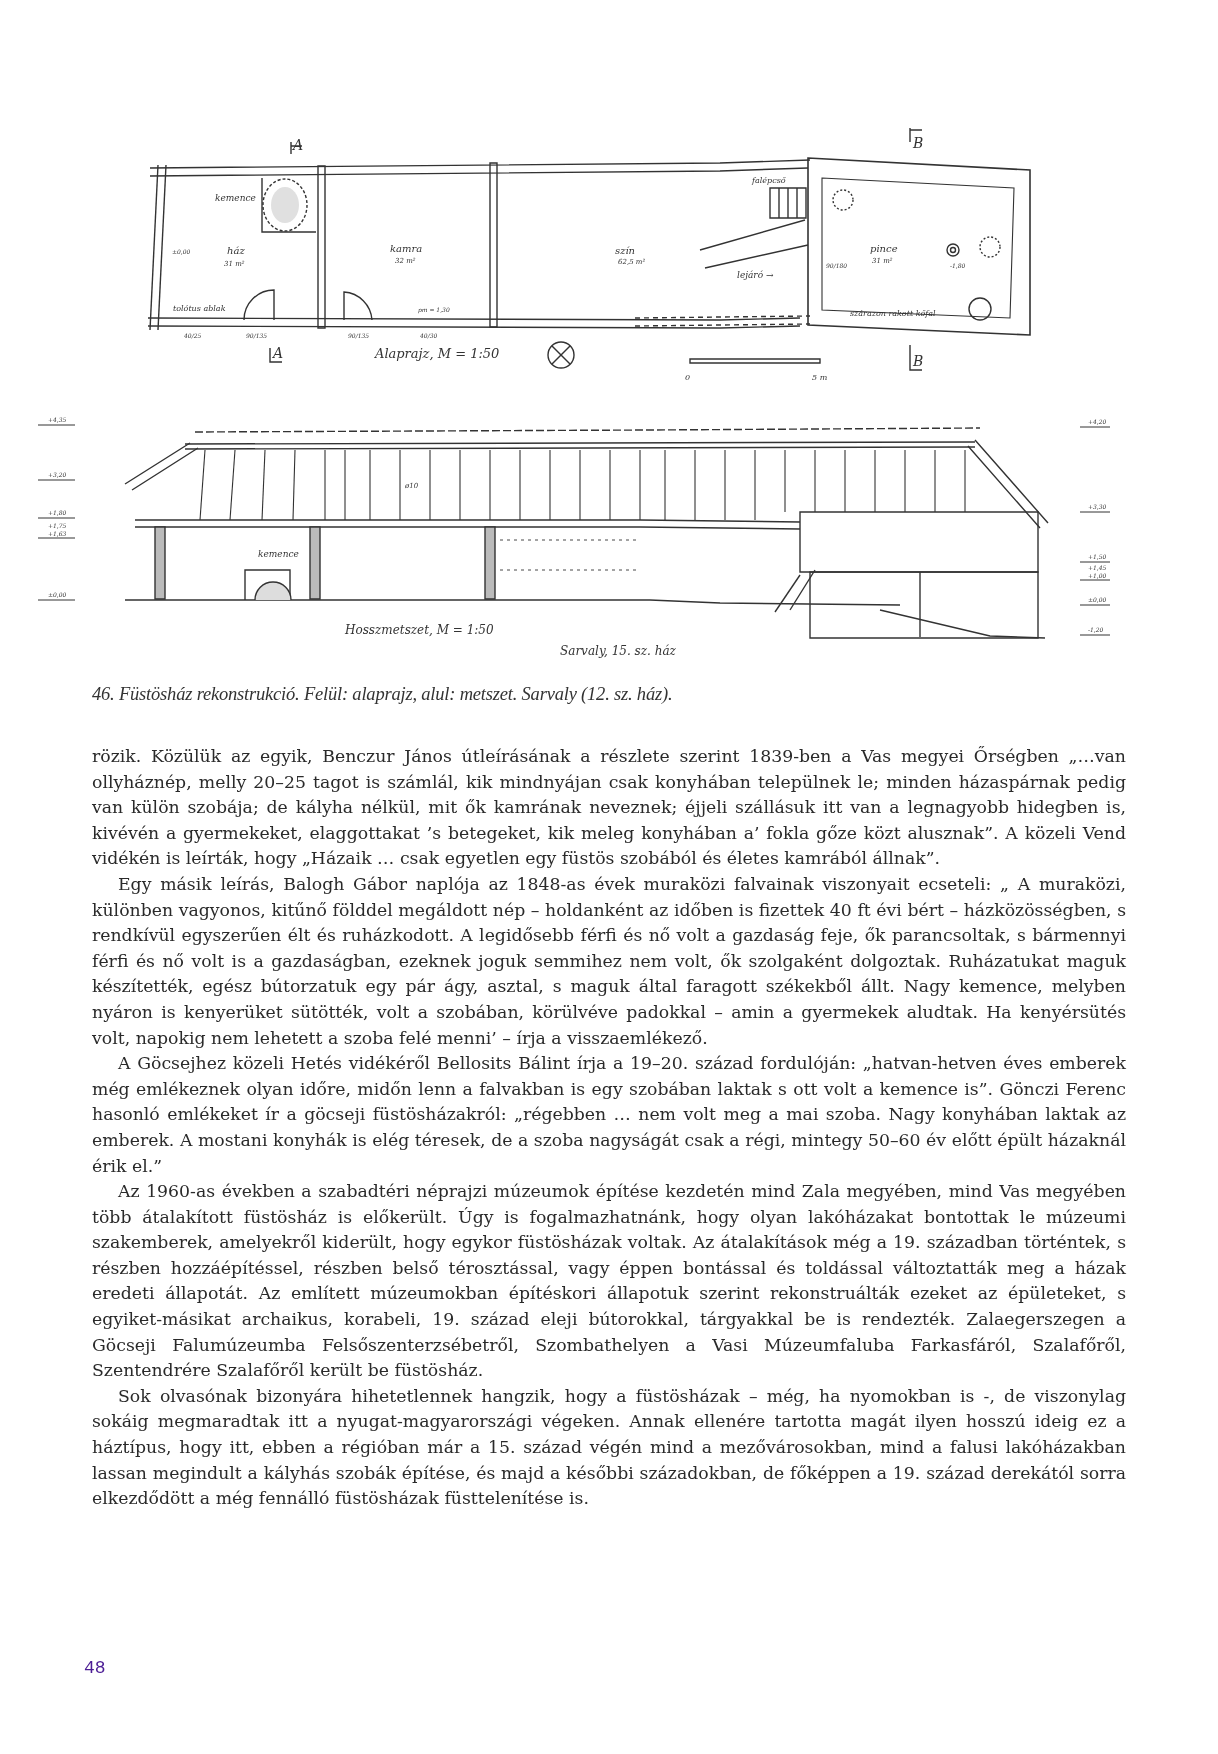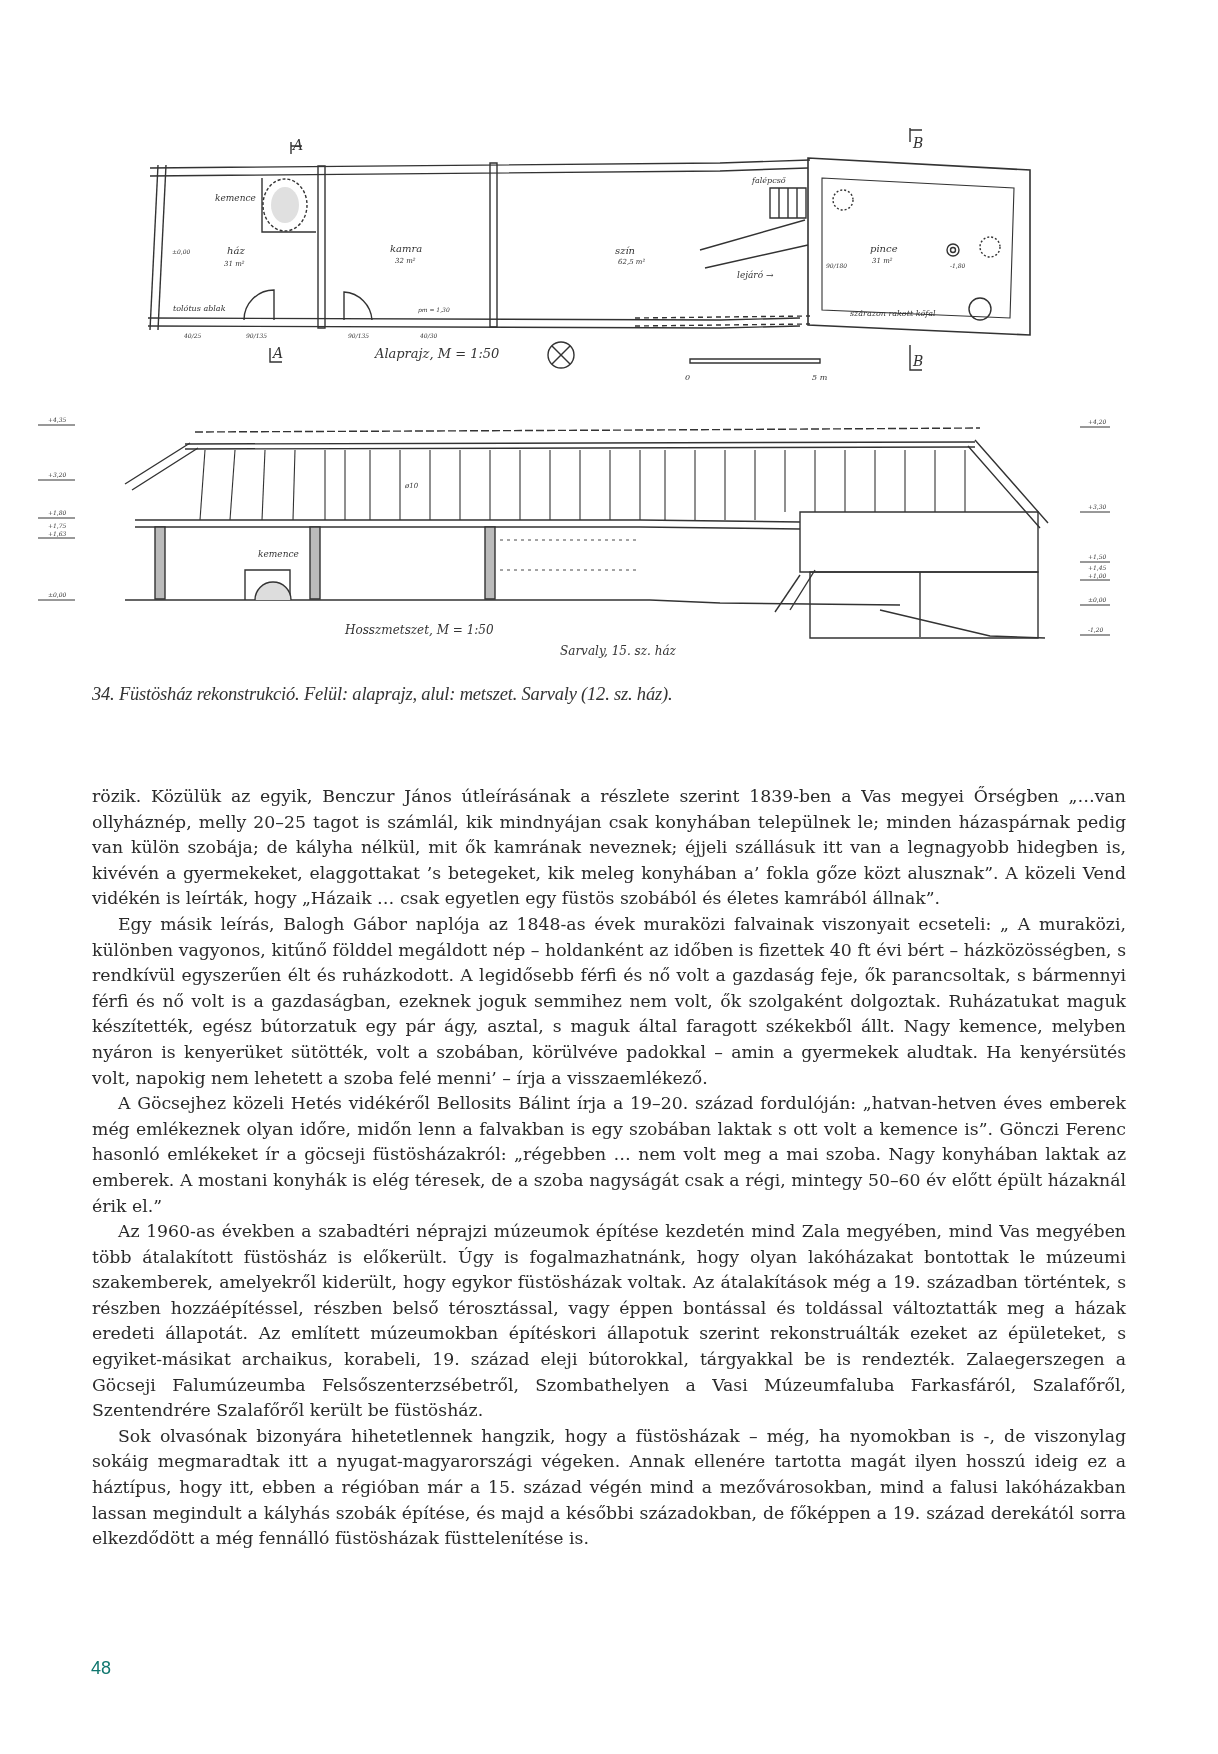--- a/index.html
+++ b/index.html
@@ -1,23 +1,23 @@
 <!DOCTYPE html>
 <html><head>
 <meta charset="utf-8">
 <style>
   html, body { margin: 0; padding: 0; background: #ffffff; }
   body { width: 1218px; height: 1754px; position: relative; overflow: hidden; color: #222; }
   .drawing { position: absolute; left: 0; top: 0; width: 1218px; height: 680px; }
   .hand { font-family: "DejaVu Serif", serif; font-style: italic; fill: #333; }
   .caption { position: absolute; left: 92px; top: 684px; font-family: "Liberation Serif", serif; font-style: italic; font-size: 18.5px; color: #333; letter-spacing: -0.2px; }
-  .body-text { position: absolute; left: 92px; top: 744px; width: 1034px; font-family: "DejaVu Serif", serif; font-size: 17.3px; line-height: 25.6px; color: #2a2a2a; text-align: justify; margin-top: 40px; }
+  .body-text { position: absolute; left: 92px; top: 744px; width: 1034px; font-family: "DejaVu Serif", serif; font-size: 17.3px; line-height: 25.6px; color: #2a2a2a; text-align: justify; }
   .body-text p { margin: 0; text-indent: 26px; hyphens: manual; }
   .body-text p.first { text-indent: 0; }
-  .page-number { position: absolute; left: 91px; top: 1658px; font-family: Liberation Sans, sans-serif; font-size: 18px; color: #0f766e; }
+  .page-number { position: absolute; left: 84px; top: 1658px; font-family: Liberation Mono, monospace; font-size: 18px; color: #4c1d95; }
   svg line, svg path, svg rect, svg polyline, svg circle, svg ellipse { vector-effect: non-scaling-stroke; }
 </style>
 </head>
 <body>
 
 <svg class="drawing" viewBox="0 0 1218 680" xmlns="http://www.w3.org/2000/svg">
   <g stroke="#333" stroke-width="1.4" fill="none">
 
     <g>
 
@@ -196,21 +196,21 @@
       <text x="1088" y="559">+1,50</text>
       <text x="1088" y="570">+1,45</text>
       <text x="1088" y="578">+1,00</text>
       <text x="1088" y="602">±0,00</text>
       <text x="1088" y="632">-1,20</text>
     </g>
   </g>
 </svg>
 
 <div class="caption">
-  <span>34.</span>
+  <span>46.</span>
   <span>Füstösház rekonstrukció. Felül: alaprajz, alul: metszet. Sarvaly (12. sz. ház).</span>
 </div>
 
 <div class="body-text">
   <p class="first">rözik. Közülük az egyik, Benczur János útleírásának a részlete szerint 1839-ben a Vas megyei Őrségben „…van ollyháznép, melly 20–25 tagot is számlál, kik mindnyájan csak konyhában települnek le; minden házaspárnak pedig van külön szobája; de kályha nélkül, mit ők kamrának neveznek; éjjeli szállásuk itt van a legnagyobb hidegben is, kivévén a gyermekeket, elaggottakat ’s betegeket, kik meleg konyhában a’ fokla gőze közt alusznak”. A közeli Vend vidékén is leírták, hogy „Házaik … csak egyetlen egy füstös szobából és életes kamrából állnak”.</p>
   <p>Egy másik leírás, Balogh Gábor naplója az 1848-as évek muraközi falvainak viszonyait ecseteli: „ A mura­közi, különben vagyonos, kitűnő földdel megáldott nép – holdanként az időben is fizettek 40 ft évi bért – házközösségben, s rendkívül egyszerűen élt és ruházkodott. A legidősebb férfi és nő volt a gazdaság feje, ők parancsoltak, s bármennyi férfi és nő volt is a gazdaságban, ezeknek joguk semmihez nem volt, ők szolga­ként dolgoztak. Ruházatukat maguk készítették, egész bútorzatuk egy pár ágy, asztal, s maguk által faragott székekből állt. Nagy kemence, melyben nyáron is kenyerüket sütötték, volt a szobában, körülvéve padokkal – amin a gyermekek aludtak. Ha kenyérsütés volt, napokig nem lehetett a szoba felé menni’ – írja a vissza­emlékező.</p>
   <p>A Göcsejhez közeli Hetés vidékéről Bellosits Bálint írja a 19–20. század fordulóján: „hatvan-hetven éves emberek még emlékeznek olyan időre, midőn lenn a falvakban is egy szobában laktak s ott volt a kemence is”. Gönczi Ferenc hasonló emlékeket ír a göcseji füstösházakról: „régebben … nem volt meg a mai szoba. Nagy konyhában laktak az emberek. A mostani konyhák is elég téresek, de a szoba nagyságát csak a régi, mintegy 50–60 év előtt épült házaknál érik el.”</p>
   <p>Az 1960-as években a szabadtéri néprajzi múzeumok építése kezdetén mind Zala megyében, mind Vas megyében több átalakított füstösház is előkerült. Úgy is fogalmazhatnánk, hogy olyan lakóházakat bontot­tak le múzeumi szakemberek, amelyekről kiderült, hogy egykor füstösházak voltak. Az átalakítások még a 19. században történtek, s részben hozzáépítéssel, részben belső térosztással, vagy éppen bontással és toldás­sal változtatták meg a házak eredeti állapotát. Az említett múzeumokban építéskori állapotuk szerint re­konstruálták ezeket az épületeket, s egyiket-másikat archaikus, korabeli, 19. század eleji bútorokkal, tárgyak­kal be is rendezték. Zalaegerszegen a Göcseji Falumúzeumba Felsőszenterzsébetről, Szombathelyen a Vasi Múzeumfaluba Farkasfáról, Szalafőről, Szentendrére Szalafőről került be füstösház.</p>
   <p>Sok olvasónak bizonyára hihetetlennek hangzik, hogy a füstösházak – még, ha nyomokban is -, de vi­szonylag sokáig megmaradtak itt a nyugat-magyarországi végeken. Annak ellenére tartotta magát ilyen hosszú ideig ez a háztípus, hogy itt, ebben a régióban már a 15. század végén mind a mezővárosokban, mind a falusi lakóházakban lassan megindult a kályhás szobák építése, és majd a későbbi századokban, de főkép­pen a 19. század derekától sorra elkezdődött a még fennálló füstösházak füsttelenítése is.</p>
 </div>

